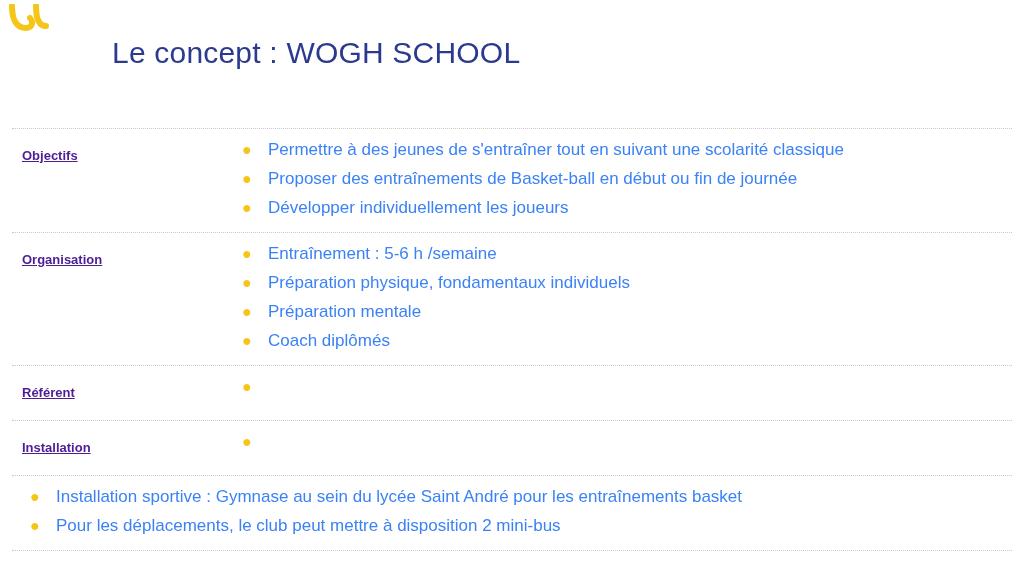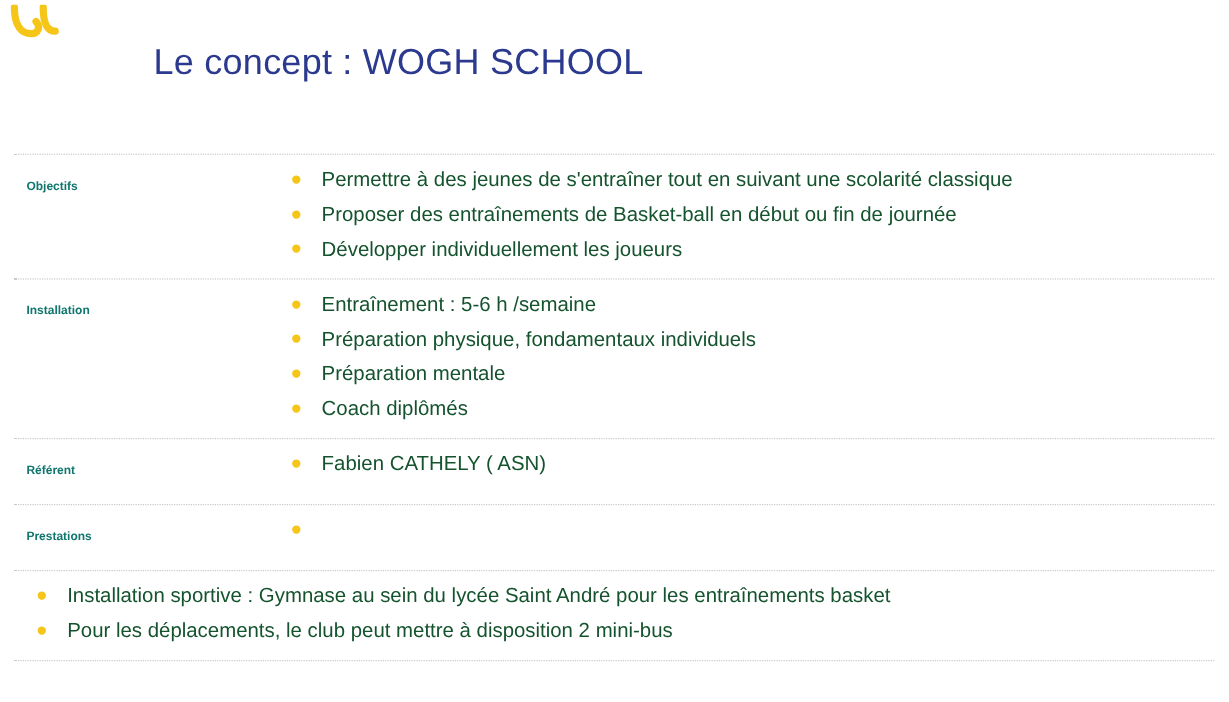--- a/index.html
+++ b/index.html
@@ -26,21 +26,21 @@
     position: absolute;
     left: 8px;
     top: 4px;
     width: 46px;
     height: 34px;
   }
 
   
   .header {
     position: absolute;
-    left: 16px;
+    left: 0;
     top: 0;
     width: 940px;
     height: 110px;
   }
   .title {
     position: absolute;
     left: 112px;
     top: 36px;
     font-size: 30px;
     color: #2b3a8f;
@@ -71,29 +71,30 @@
     border-bottom: 1px dotted #c9c9c9;
     padding: 6px 0 8px 0;
     min-height: 40px;
   }
   .row:first-child {
     border-top: 1px dotted #c9c9c9;
   }
   .row-label {
     width: 212px;
     flex: 0 0 212px;
-    color: #0f766e;
+    color: #4c1d95;
     font-weight: bold;
-    font-size: 10px;
+    font-size: 13px;
     display: flex;
     align-items: center;
     justify-content: flex-start;
     padding-left: 10px;
     box-sizing: border-box;
     min-height: 40px;
+    text-decoration: underline;
   }
   .row-content {
     flex: 1 1 auto;
     padding-left: 16px;
     padding-top: 2px;
   }
   .bullet-line {
     display: flex;
     align-items: flex-start;
     margin: 0 0 3px 0;
@@ -101,21 +102,21 @@
   .bullet-dot {
     color: #f5c518;
     font-size: 16px;
     line-height: 26px;
     width: 26px;
     flex: 0 0 26px;
     text-align: left;
     padding-left: 2px;
   }
   .bullet-text {
-    color: #14532d;
+    color: #3b82f6;
     font-size: 17px;
     line-height: 26px;
     white-space: pre-wrap;
   }
 
   
   .row.center .row-label { align-items: center; }
 
   
   .right-edge {
@@ -158,53 +159,52 @@
           <span class="bullet-text">Proposer des entraînements de Basket-ball en début ou fin de journée</span>
         </div>
         <div class="bullet-line">
           <span class="bullet-dot">●</span>
           <span class="bullet-text">Développer individuellement les joueurs</span>
         </div>
       </div>
     </div>
 
     <div class="row center">
+      <div class="row-label">Organisation</div>
+      <div class="row-content">
+        <div class="bullet-line">
+          <span class="bullet-dot">●</span>
+          <span class="bullet-text">Entraînement : 5-6 h /semaine</span>
+        </div>
+        <div class="bullet-line">
+          <span class="bullet-dot">●</span>
+          <span class="bullet-text">Préparation physique, fondamentaux individuels</span>
+        </div>
+        <div class="bullet-line">
+          <span class="bullet-dot">●</span>
+          <span class="bullet-text">Préparation mentale</span>
+        </div>
+        <div class="bullet-line">
+          <span class="bullet-dot">●</span>
+          <span class="bullet-text">Coach diplômés</span>
+        </div>
+      </div>
+    </div>
+
+    <div class="row center">
+      <div class="row-label">Référent</div>
+      <div class="row-content">
+        <div class="bullet-line">
+          <span class="bullet-dot">●</span>
+        </div>
+      </div>
+    </div>
+
+    <div class="row center">
       <div class="row-label">Installation</div>
-      <div class="row-content">
-        <div class="bullet-line">
-          <span class="bullet-dot">●</span>
-          <span class="bullet-text">Entraînement : 5-6 h /semaine</span>
-        </div>
-        <div class="bullet-line">
-          <span class="bullet-dot">●</span>
-          <span class="bullet-text">Préparation physique, fondamentaux individuels</span>
-        </div>
-        <div class="bullet-line">
-          <span class="bullet-dot">●</span>
-          <span class="bullet-text">Préparation mentale</span>
-        </div>
-        <div class="bullet-line">
-          <span class="bullet-dot">●</span>
-          <span class="bullet-text">Coach diplômés</span>
-        </div>
-      </div>
-    </div>
-
-    <div class="row center">
-      <div class="row-label">Référent</div>
-      <div class="row-content">
-        <div class="bullet-line">
-          <span class="bullet-dot">●</span>
-          <span class="bullet-text">Fabien CATHELY ( ASN)</span>
-        </div>
-      </div>
-    </div>
-
-    <div class="row center">
-      <div class="row-label">Prestations</div>
       <div class="row-content">
         <div class="bullet-line">
           <span class="bullet-dot">●</span>
         </div>
       </div>
     </div>
 
     <div class="row center">
       <div class="row-content">
         <div class="bullet-line">

